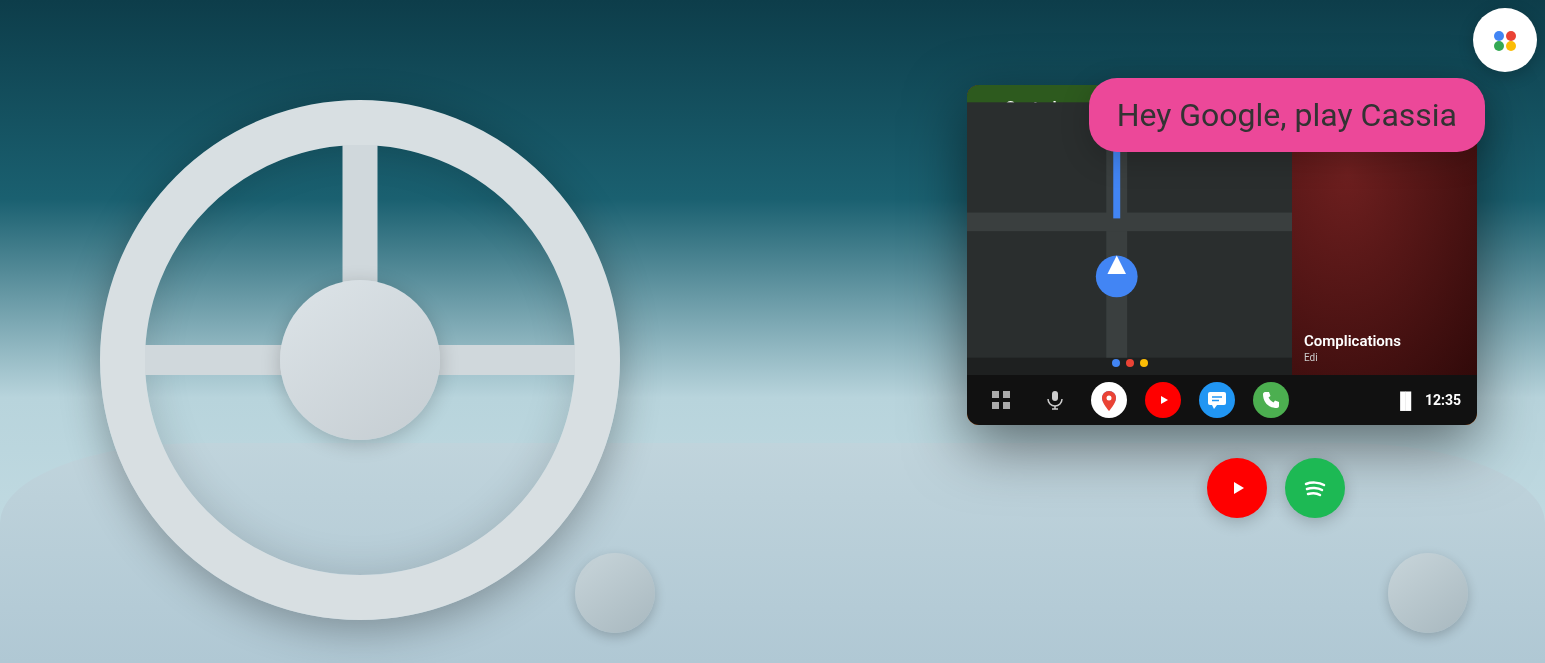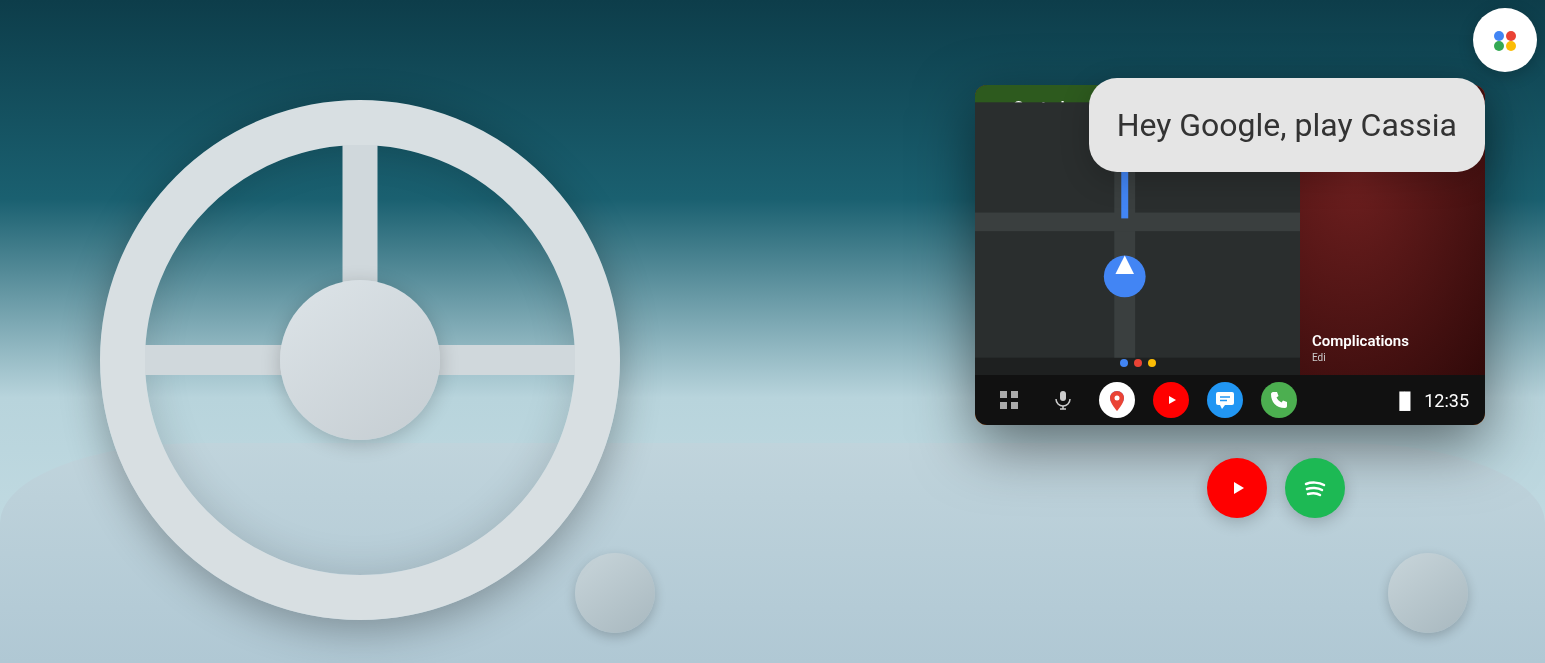--- a/index.html
+++ b/index.html
@@ -109,21 +109,21 @@
       height: 80px;
       border-radius: 50%;
       background: linear-gradient(145deg, #c8d5da, #a8b8bf);
       box-shadow: 0 4px 12px rgba(0,0,0,0.2);
     }
 
     
     .android-auto-screen {
       position: absolute;
       top: 85px;
-      right: 60px;
+      right: 68px;
       width: 510px;
       height: 340px;
       background: #f97316;
       border-radius: 12px;
       overflow: hidden;
       box-shadow: 0 20px 60px rgba(0,0,0,0.5);
     }
 
     
     .screen-content {
@@ -298,32 +298,32 @@
       gap: 8px;
     }
 
     .signal-icon {
       color: white;
       font-size: 16px;
     }
 
     .time-display {
       color: white;
-      font-size: 18px;
-      font-weight: 400;
+      font-size: 14px;
+      font-weight: 700;
     }
 
     
     .assistant-bubble {
       position: absolute;
       top: 78px;
       right: 60px;
-      background: #e5e5e5;
+      background: #ec4899;
       border-radius: 28px;
-      padding: 28px 28px;
+      padding: 18px 28px;
       box-shadow: 0 8px 30px rgba(0,0,0,0.2);
       z-index: 10;
     }
 
     .assistant-text {
       font-size: 32px;
       font-weight: 400;
       color: #333;
       white-space: nowrap;
     }

